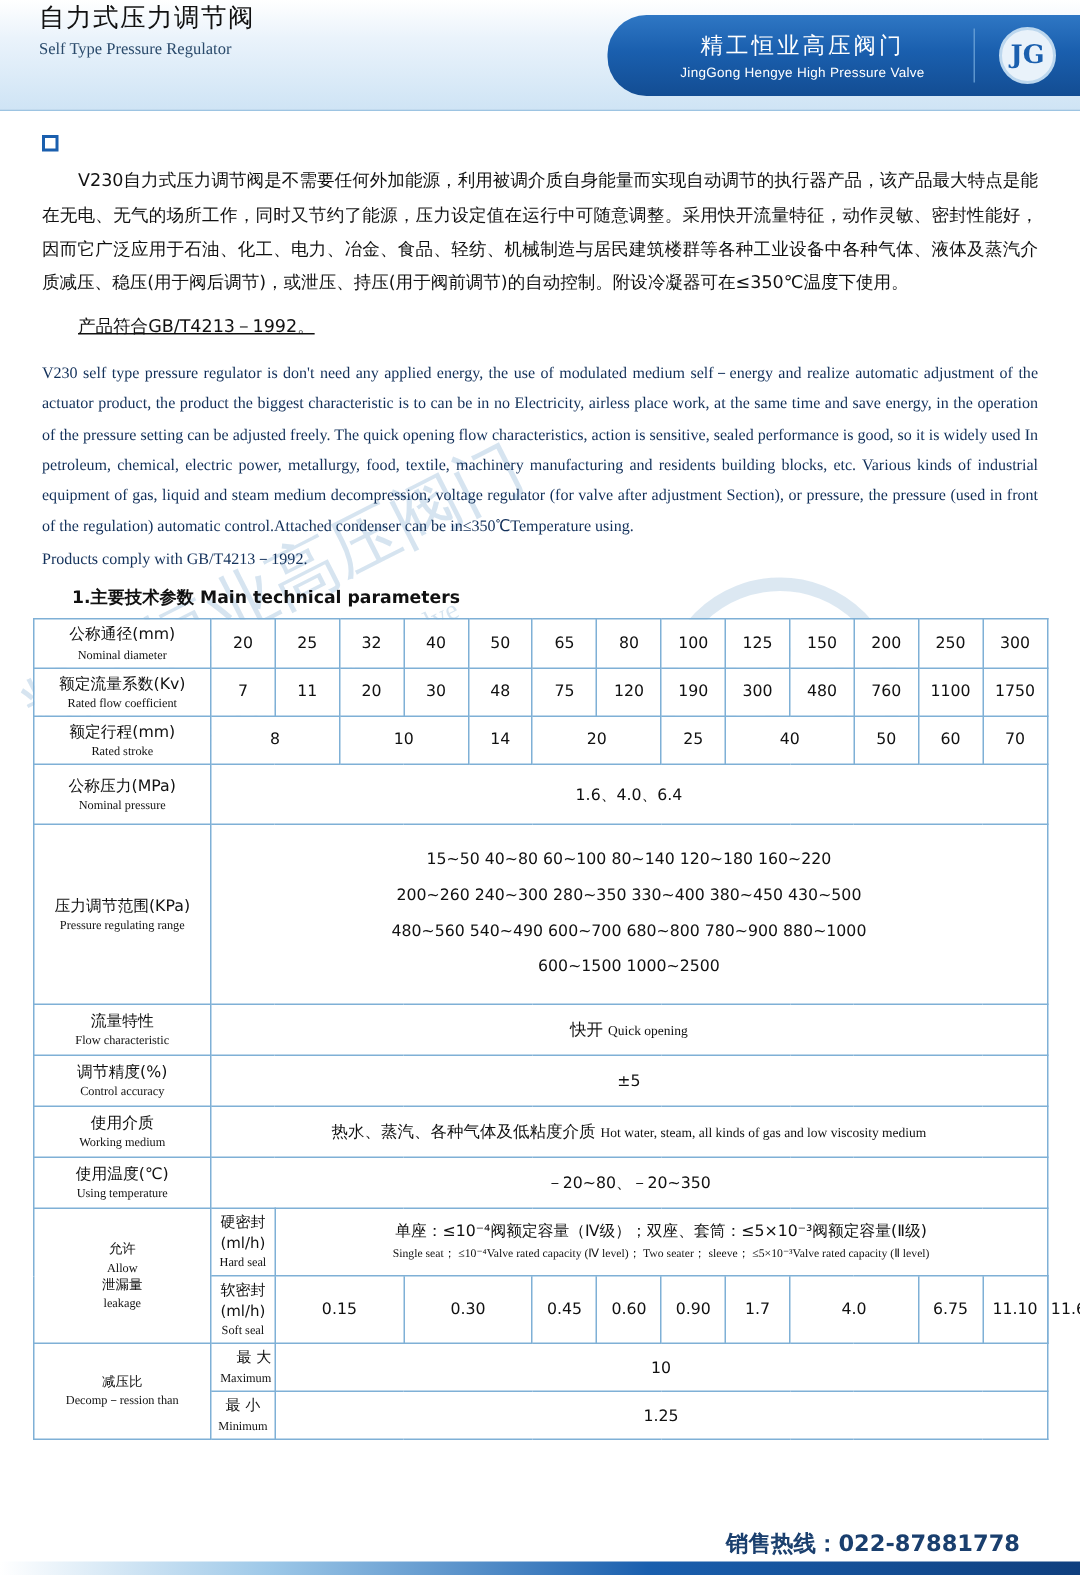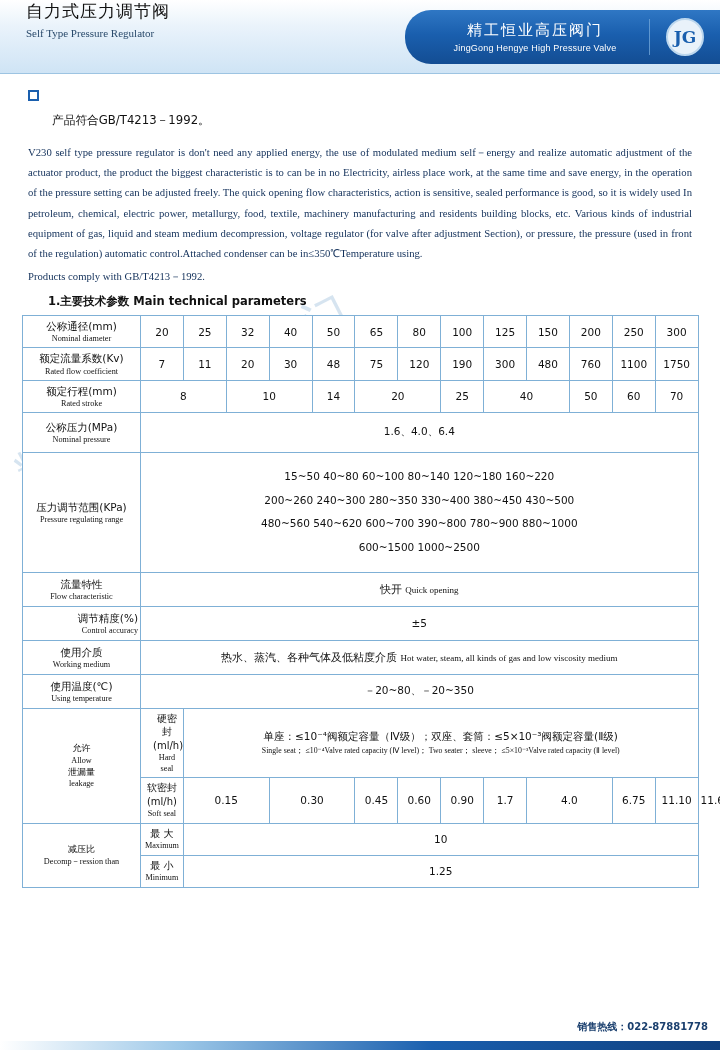--- a/index.html
+++ b/index.html
@@ -146,22 +146,22 @@
   .cell-mix .en { font-size: 9px; font-family:"Liberation Serif", serif; }
   .prange { text-align: left; padding-left: 86px; line-height: 2.25; font-size: 10.5px; }
   .leak-top { font-size: 10px; line-height:1.5; padding: 4px 6px; }
   .leak-top .en { font-size: 7.8px; font-family:"Liberation Serif", serif; display:block; }
 
   
   .footer {
     position: absolute; left: 0; bottom: 0; width: 720px; height: 34px;
   }
   .footer-tel {
-    position: absolute; right: 12px; top: 4px;
-    font-size: 10px; color: #1a3f6e; font-weight: bold;
+    position: absolute; right: 40px; top: 4px;
+    font-size: 15px; color: #1a3f6e; font-weight: bold;
     font-family: "DejaVu Sans", sans-serif;
   }
   .footer-bar {
     position: absolute; left: 0; bottom: 0; width: 720px; height: 9px;
     background: linear-gradient(to right, #ffffff 0%, #9dc8e8 25%, #1a5fae 60%, #0f3f7e 100%);
   }
 </style>
 </head>
 <body>
 
@@ -187,21 +187,22 @@
   <div class="wm-text2">JingGong Hengye High Pressure Valve</div>
   <div class="wm-logo">JG</div>
 </div>
 
 <div class="content">
 
   <div class="sect-title">
     <span class="sq"></span>
   </div>
 
-  <p class="para-cn indent" style="margin-top:6px;">产品符合GB/T4213－1992。</p>
+  <p class="para-cn indent">V230自力式压力调节阀是不需要任何外加能源，利用被调介质自身能量而实现自动调节的执行器产品，该产品最大特点是能在无电、无气的场所工作，同时又节约了能源，压力设定值在运行中可随意调整。采用快开流量特征，动作灵敏、密封性能好，因而它广泛应用于石油、化工、电力、冶金、食品、轻纺、机械制造与居民建筑楼群等各种工业设备中各种气体、液体及蒸汽介质减压、稳压(用于阀后调节)，或泄压、持压(用于阀前调节)的自动控制。附设冷凝器可在≤350℃温度下使用。</p>
+  <p class="para-cn indent" style="margin-top:6px;text-decoration:underline;">产品符合GB/T4213－1992。</p>
   <p class="para-en">V230 self type pressure regulator is don't need any applied energy, the use of modulated medium self－energy and realize automatic adjustment of the actuator product, the product the biggest characteristic is to can be in no Electricity, airless place work, at the same time and save energy, in the operation of the pressure setting can be adjusted freely. The quick opening flow characteristics, action is sensitive, sealed performance is good, so it is widely used In petroleum, chemical, electric power, metallurgy, food, textile, machinery manufacturing and residents building blocks, etc. Various kinds of industrial equipment of gas, liquid and steam medium decompression, voltage regulator (for valve after adjustment Section), or pressure, the pressure (used in front of the regulation) automatic control.Attached condenser can be in≤350℃Temperature using.</p>
   <p class="para-en" style="margin-top:2px;">Products comply with GB/T4213－1992.</p>
 
 
   <div class="sub-title">1.主要技术参数 Main technical parameters</div>
 
   <table class="spec">
     <colgroup>
       <col style="width:118px">
       <col span="13" style="width:42.9px">
@@ -273,38 +274,38 @@
     </tr>
 
     <tr>
       <td class="lbl" style="height:120px;">
         <span>压力调节范围(KPa)</span>
         <span class="en">Pressure regulating range</span>
       </td>
       <td colspan="13" class="prange">
         <div>15~50  40~80  60~100  80~140  120~180  160~220</div>
         <div>200~260  240~300  280~350  330~400  380~450  430~500</div>
-        <div>480~560  540~620  600~700  390~800  780~900  880~1000</div>
+        <div>480~560  540~490  600~700  680~800  780~900  880~1000</div>
         <div>600~1500  1000~2500</div>
       </td>
     </tr>
 
     <tr>
       <td class="lbl" style="height:34px;">
         <span>流量特性</span>
         <span class="en">Flow characteristic</span>
       </td>
       <td colspan="13" class="cell-mix">
         <span class="cn">快开</span>
         <span class="en">Quick opening</span>
       </td>
     </tr>
 
     <tr>
-      <td class="lbl" style="height:34px;text-align:right;">
+      <td class="lbl" style="height:34px;">
         <span>调节精度(%)</span>
         <span class="en">Control accuracy</span>
       </td>
       <td colspan="13">±5</td>
     </tr>
 
     <tr>
       <td class="lbl" style="height:34px;">
         <span>使用介质</span>
         <span class="en">Working medium</span>
@@ -323,21 +324,21 @@
       <td colspan="13">－20~80、－20~350</td>
     </tr>
 
     <tr>
       <td class="lbl xs" rowspan="2" style="width:52px;">
         <span>允许</span>
         <span class="en">Allow</span>
         <span>泄漏量</span>
         <span class="en">leakage</span>
       </td>
-      <td class="lbl sm" style="height:34px;padding-left:12px;">
+      <td class="lbl sm" style="height:34px;">
         <span>硬密封(ml/h)</span>
         <span class="en">Hard seal</span>
       </td>
       <td colspan="12" class="leak-top">
         <span>单座：≤10⁻⁴阀额定容量（Ⅳ级）；双座、套筒：≤5×10⁻³阀额定容量(Ⅱ级)</span>
         <span class="en">Single seat； ≤10⁻⁴Valve rated capacity (Ⅳ level)； Two seater；  sleeve；  ≤5×10⁻³Valve rated capacity (Ⅱ level)</span>
       </td>
     </tr>
 
     <tr>
@@ -355,21 +356,21 @@
       <td>6.75</td>
       <td>11.10</td>
       <td>11.60</td>
     </tr>
 
     <tr>
       <td class="lbl xs" rowspan="2" style="width:52px;">
         <span>减压比</span>
         <span class="en">Decomp－ression than</span>
       </td>
-      <td class="lbl sm" style="height:32px;">
+      <td class="lbl sm" style="height:32px;text-align:right;">
         <span>最 大</span>
         <span class="en">Maximum</span>
       </td>
       <td colspan="12">10</td>
     </tr>
 
     <tr>
       <td class="lbl sm" style="height:32px;">
         <span>最 小</span>
         <span class="en">Minimum</span>

